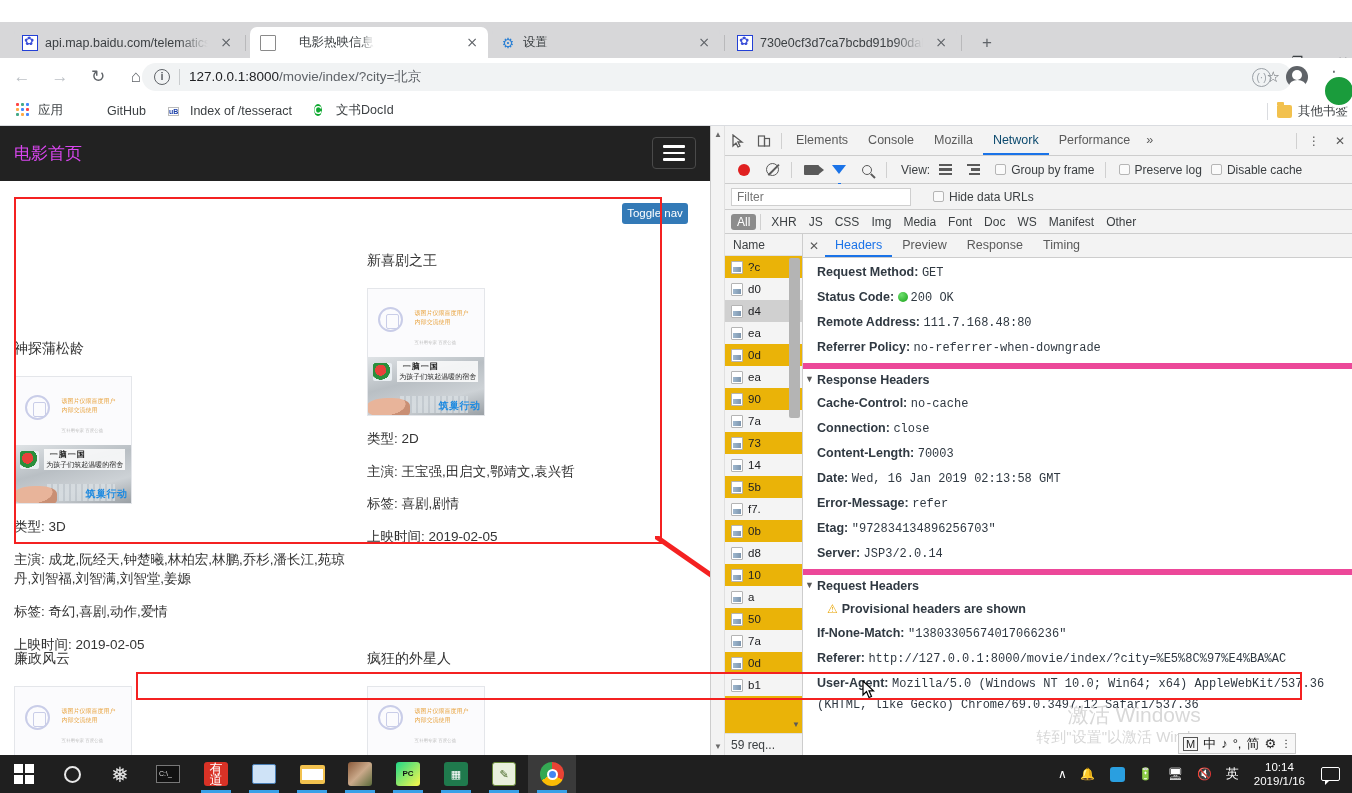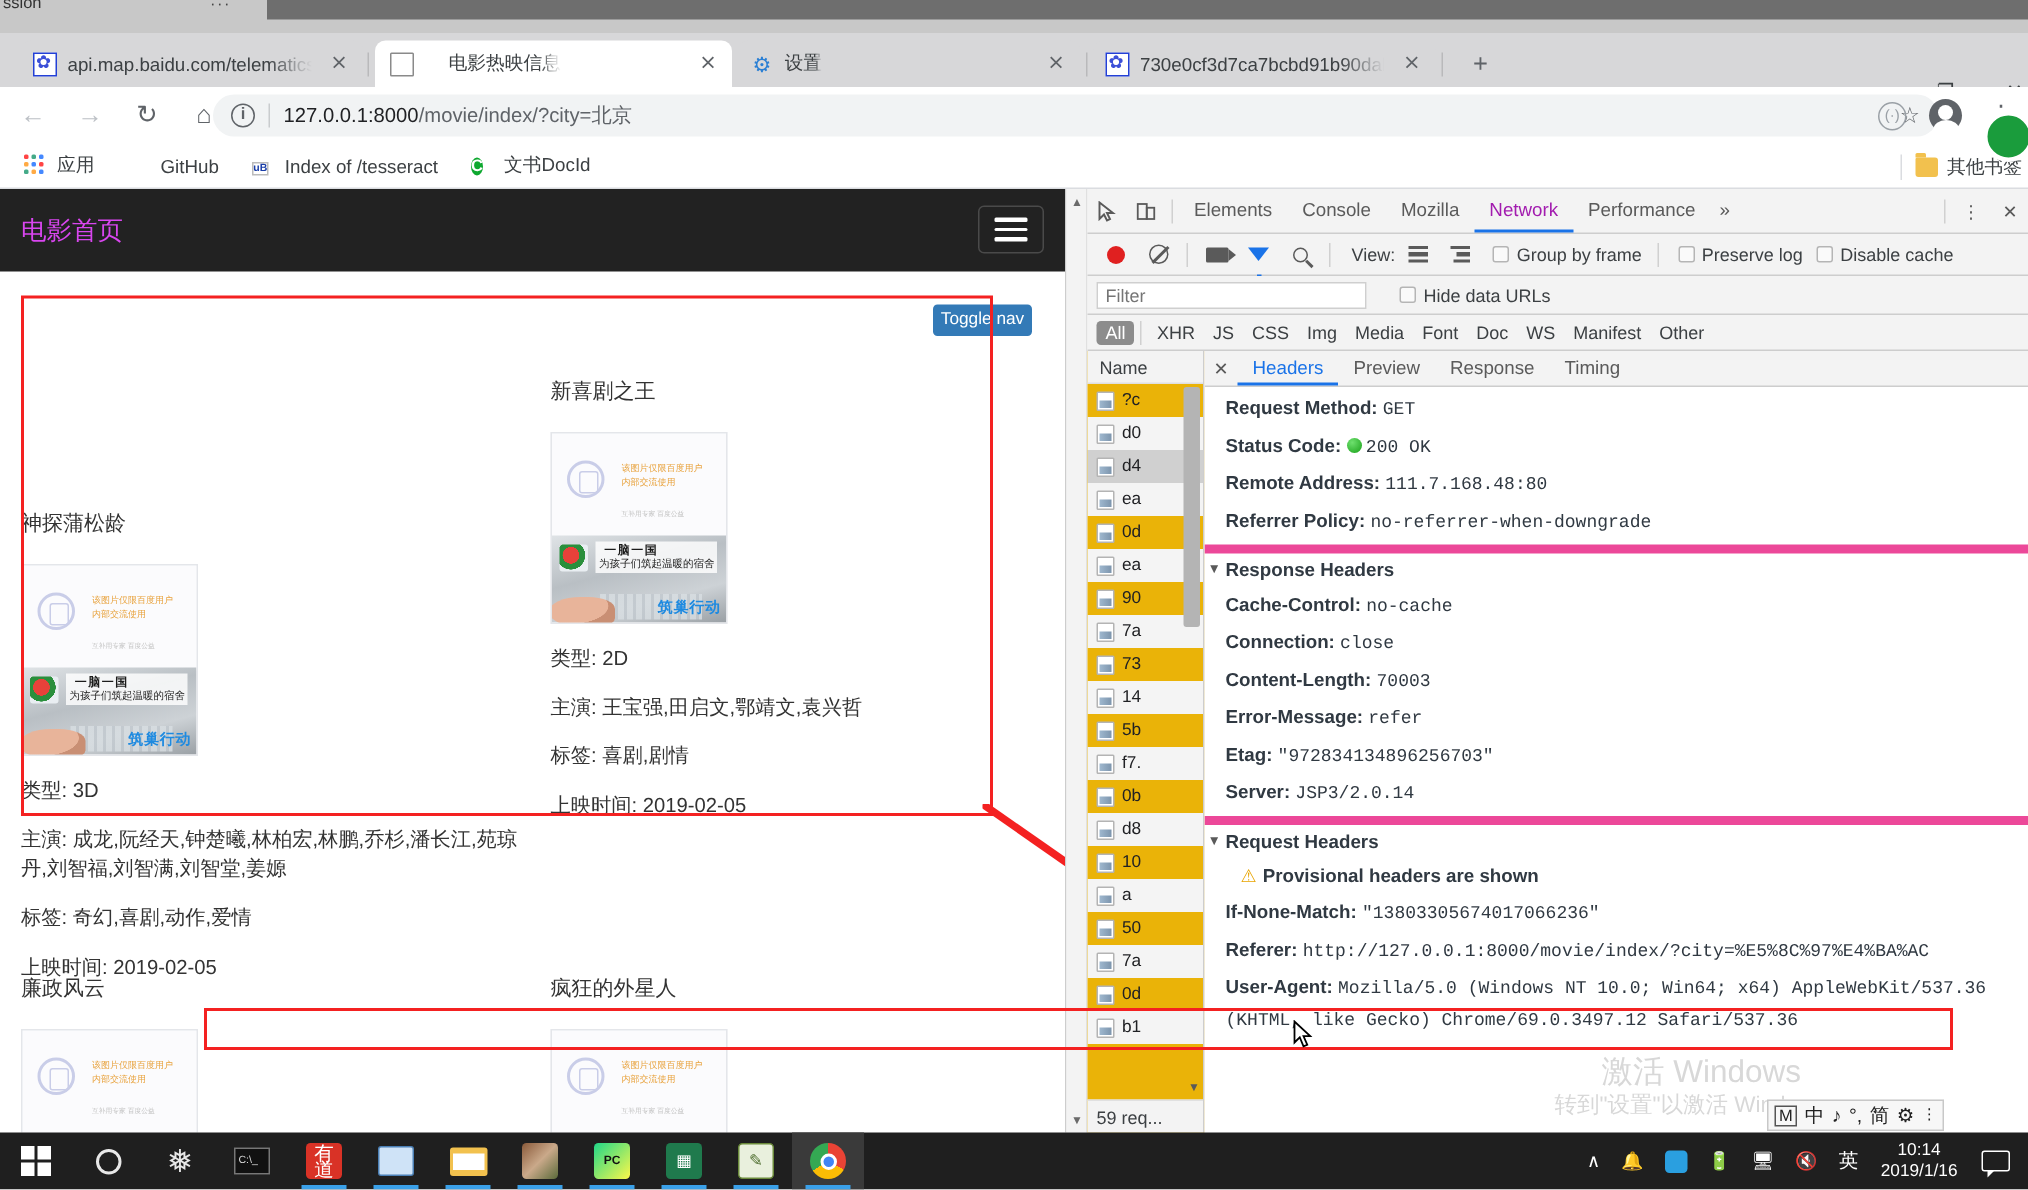--- a/index.html
+++ b/index.html
@@ -134,21 +134,21 @@
   .dt-scrollgutter { position:absolute; left:0; top:0; width:14px; height:629px; background:#f3f3f3;
                      border-right:1px solid #e0e0e0; }
   .dt-scrollgutter .ar { position:absolute; left:3px; font-size:8px; color:#6a6a6a; }
   .dt-main { position:absolute; left:14px; top:0; width:628px; height:629px; }
 
   .dt-tabs { position:relative; height:30px; background:#f3f3f3; border-bottom:1px solid #cdcdcd;
              display:flex; align-items:center; }
   .dt-ico-btn { width:26px; height:26px; display:flex; align-items:center; justify-content:center; color:#5a5a5a; }
   .dtsep { width:1px; height:16px; background:#d0d0d0; margin:0 4px; }
   .dt-tab { padding:0 10px; height:29px; line-height:29px; font-size:12.5px; color:#5a5a5a; }
-  .dt-tab.sel { color:#a21caf; border-bottom:2px solid #1a73e8; }
+  .dt-tab.sel { color:#0c4a6e; border-bottom:2px solid #1a73e8; }
   .dt-tabs .right { margin-left:auto; display:flex; align-items:center; }
 
   .dt-toolbar { position:relative; height:28px; background:#f3f3f3; border-bottom:1px solid #cdcdcd;
                 display:flex; align-items:center; padding-left:6px; gap:2px; }
   .rec-dot { width:12px; height:12px; border-radius:50%; background:#e02020; }
   .clr-ico { width:13px; height:13px; border-radius:50%; border:1.6px solid #5a5a5a; position:relative; }
   .clr-ico::after { content:""; position:absolute; left:-1px; top:4.5px; width:15px; height:1.6px;
                     background:#5a5a5a; transform:rotate(-45deg); }
   .cam-ico { width:15px; height:10px; background:#5a5a5a; border-radius:1px; position:relative; }
   .cam-ico::after { content:""; position:absolute; right:-5px; top:1px; border-left:5px solid #5a5a5a;
@@ -233,25 +233,20 @@
   .clock { text-align:center; line-height:1.25; font-size:11.5px; margin:0 8px; }
   .notifbox { width:19px; height:14px; border:1.4px solid #fff; border-radius:2px; margin:0 12px 0 8px; position:relative; }
   .notifbox::after { content:""; position:absolute; left:3px; bottom:-5px; border-top:5px solid #fff;
                      border-right:5px solid transparent; }
 </style>
 </head>
 <body>
 
 <div id="root">
 
-  <div class="behind-strip">
-    <span class="bw-title">ssion</span>
-    <span class="bw-dots">···</span>
-    <span class="bw-bar"></span>
-  </div>
 
   <div class="tabstrip">
     <div class="tab inactive" style="left:14px; width:228px;">
       <span class="favicon fav-baidu"></span>
       <span class="tlabel">api.map.baidu.com/telematics</span>
       <span class="tclose">×</span>
     </div>
     <div class="tabsep" style="left:245px;"></div>
     <div class="tab active" style="left:250px; width:238px;">
       <span class="favicon fav-doc"></span>
@@ -638,20 +633,21 @@
           <div class="hdr-scroll">
             <div class="hrow"><span class="hk">Request Method:</span> <span class="hv">GET</span></div>
             <div class="hrow"><span class="hk">Status Code:</span> <span class="green-dot"></span><span class="hv">200 OK</span></div>
             <div class="hrow"><span class="hk">Remote Address:</span> <span class="hv">111.7.168.48:80</span></div>
             <div class="hrow"><span class="hk">Referrer Policy:</span> <span class="hv">no-referrer-when-downgrade</span></div>
 
             <div class="hsect"><span class="caret">▼</span><span>Response Headers</span></div>
             <div class="hrow"><span class="hk">Cache-Control:</span> <span class="hv">no-cache</span></div>
             <div class="hrow"><span class="hk">Connection:</span> <span class="hv">close</span></div>
             <div class="hrow"><span class="hk">Content-Length:</span> <span class="hv">70003</span></div>
+            <div class="hrow"><span class="hk">Date:</span> <span class="hv">Wed, 16 Jan 2019 02:13:58 GMT</span></div>
             <div class="hrow"><span class="hk">Error-Message:</span> <span class="hv">refer</span></div>
             <div class="hrow"><span class="hk">Etag:</span> <span class="hv">"972834134896256703"</span></div>
             <div class="hrow"><span class="hk">Server:</span> <span class="hv">JSP3/2.0.14</span></div>
 
             <div class="hsect"><span class="caret">▼</span><span>Request Headers</span></div>
             <div class="hrow warn"><span class="warn-ico">⚠</span><span>Provisional headers are shown</span></div>
             <div class="hrow"><span class="hk">If-None-Match:</span> <span class="hv">"13803305674017066236"</span></div>
             <div class="hrow"><span class="hk">Referer:</span> <span class="hv">http://127.0.0.1:8000/movie/index/?city=%E5%8C%97%E4%BA%AC</span></div>
             <div class="hrow" style="white-space:normal; padding-right:6px;"><span class="hk">User-Agent:</span> <span class="hv">Mozilla/5.0 (Windows NT 10.0; Win64; x64) AppleWebKit/537.36 (KHTML, like Gecko) Chrome/69.0.3497.12 Safari/537.36</span></div>
           </div>

